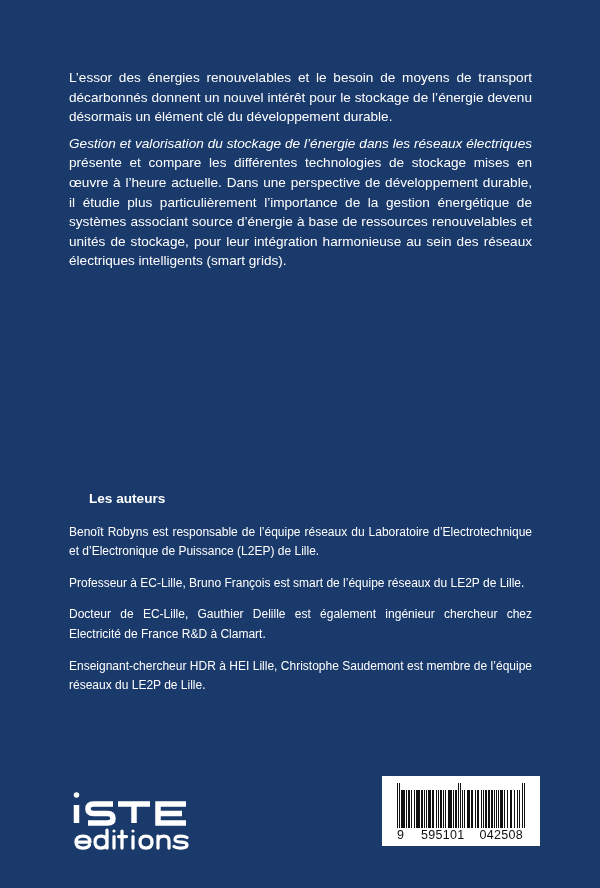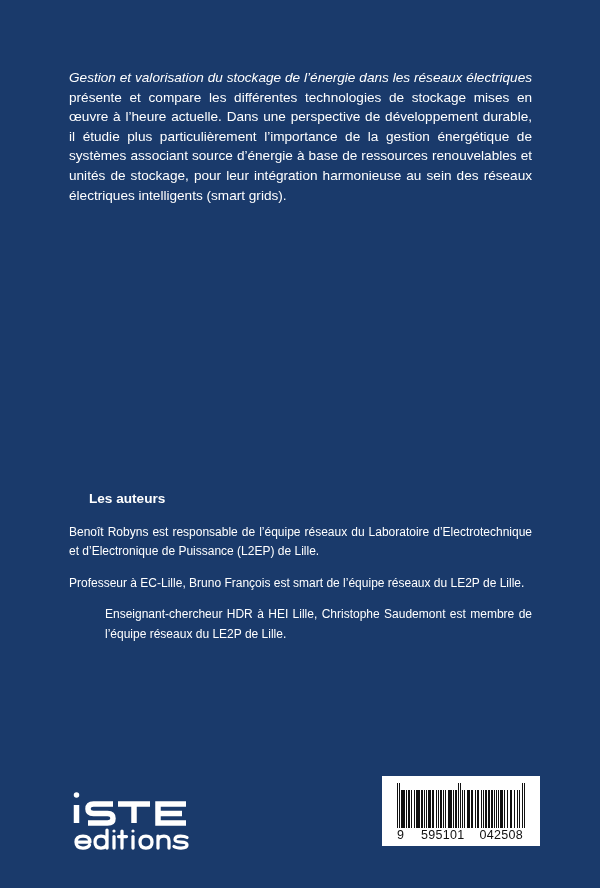--- a/index.html
+++ b/index.html
@@ -64,21 +64,20 @@
   .bio {
     color: #ffffff;
     font-size: 12px;
     line-height: 19.6px;
     text-align: justify;
     text-justify: inter-word;
     margin: 0 0 12px 0;
   }
   .bio:last-child {
     margin-bottom: 0;
-    margin-left: 36px;
   }
 
   
   .logo {
     position: absolute;
     left: 70px;
     top: 786px;
     width: 130px;
     height: 70px;
   }
@@ -145,27 +144,29 @@
   .barcode-digits .g1 { margin-left: 0px; }
   .barcode-digits .g2 { margin-left: 2px; }
   .barcode-digits .g3 { margin-right: 2px; }
 </style>
 </head>
 <body>
 
 <div class="cover">
 
   <div class="blurb">
+    <p class="para">L’essor des énergies renouvelables et le besoin de moyens de transport décarbonnés donnent un nouvel intérêt pour le stockage de l’énergie devenu désormais un élément clé du développement durable.</p>
     <p class="para"><em class="title-italic">Gestion et valorisation du stockage de l’énergie dans les réseaux électriques</em><span> présente et compare les différentes technologies de stockage mises en œuvre à l’heure actuelle. Dans une perspective de développement durable, il étudie plus particulièrement l’importance de la gestion énergétique de systèmes associant source d’énergie à base de ressources renouvelables et unités de stockage, pour leur intégration harmonieuse au sein des réseaux électriques intelligents (smart grids).</span></p>
   </div>
 
   <div class="authors">
     <p class="authors-heading">Les auteurs</p>
     <p class="bio">Benoît Robyns est responsable de l’équipe réseaux du Laboratoire d’Electrotechnique et d’Electronique de Puissance (L2EP) de Lille.</p>
     <p class="bio">Professeur à EC-Lille, Bruno François est smart de l’équipe réseaux du LE2P de Lille.</p>
+    <p class="bio">Docteur de EC-Lille, Gauthier Delille est également ingénieur chercheur chez Electricité de France R&amp;D à Clamart.</p>
     <p class="bio">Enseignant-chercheur HDR à HEI Lille, Christophe Saudemont est membre de l’équipe réseaux du LE2P de Lille.</p>
   </div>
 
   <div class="logo">
     <span class="logo-alt">iSTE</span>
     <span class="logo-alt">editions</span>
     <svg viewBox="0 0 260 140" xmlns="http://www.w3.org/2000/svg" aria-hidden="true">
       <g fill="none" stroke="#ffffff" stroke-width="11">
 
         <circle cx="13" cy="18" r="5.5" fill="#ffffff" stroke="none"></circle>

